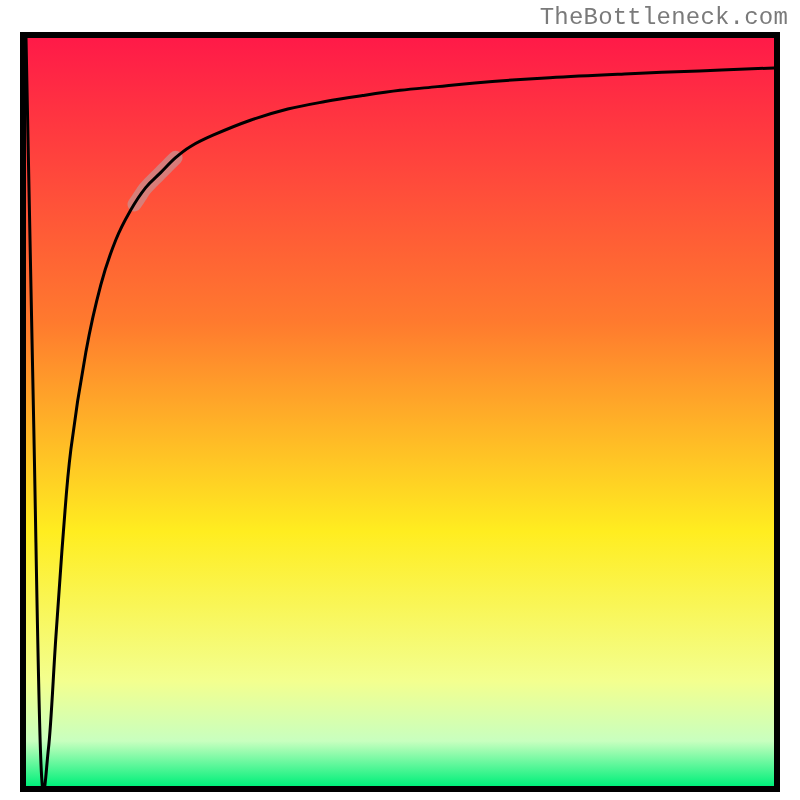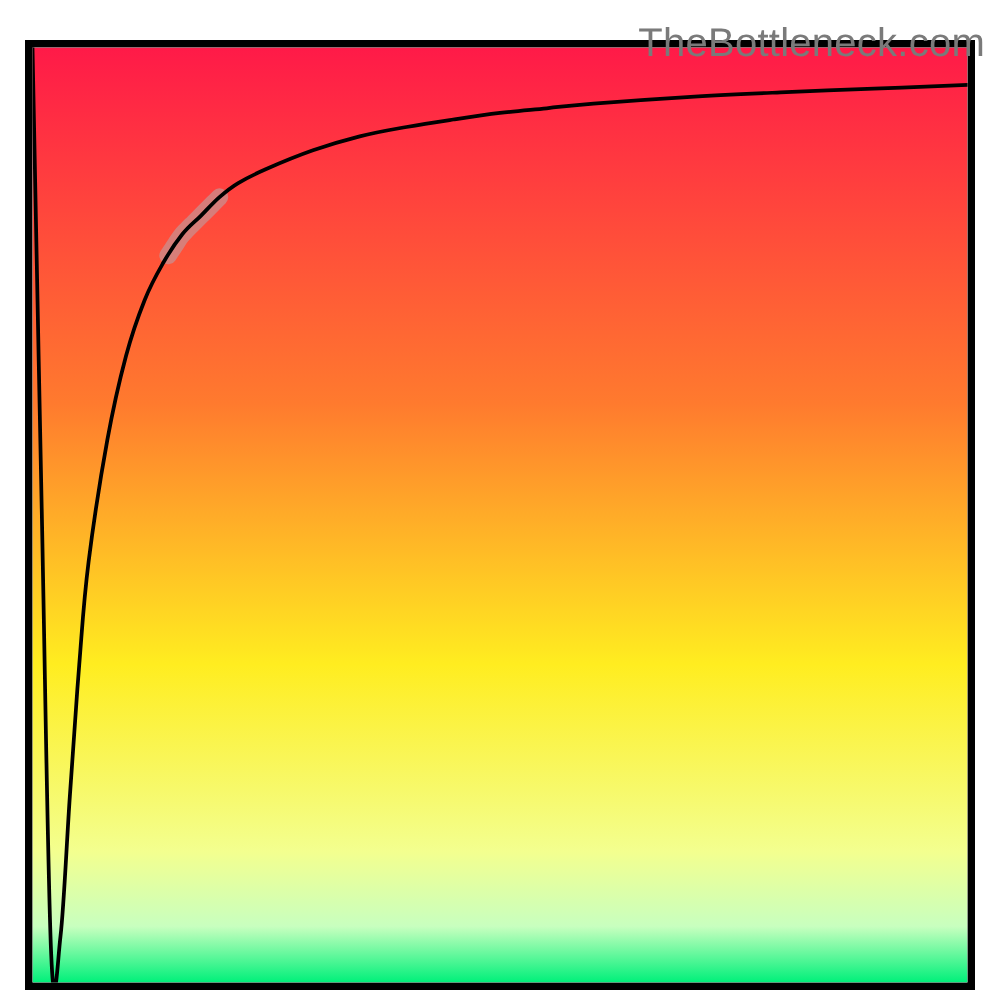--- a/index.html
+++ b/index.html
@@ -11,28 +11,28 @@
     font-family: Arial, Helvetica, sans-serif;
     overflow: hidden;
   }
   .container {
     position: relative;
     width: 800px;
     height: 800px;
   }
   .watermark {
     position: absolute;
-    top: 16px;
+    top: 4px;
     right: 12px;
-    font-size: 32px;
+    font-size: 24px;
     font-weight: 500;
     color: #7a7a7a;
     letter-spacing: 0.2px;
     z-index: 5;
-    font-family: Liberation Sans, sans-serif;
+    font-family: Liberation Mono, monospace;
   }
   .frame {
     position: absolute;
     left: 20px;
     top: 32px;
     width: 760px;
     height: 760px;
     border: 6px solid #000;
     box-sizing: border-box;
   }

